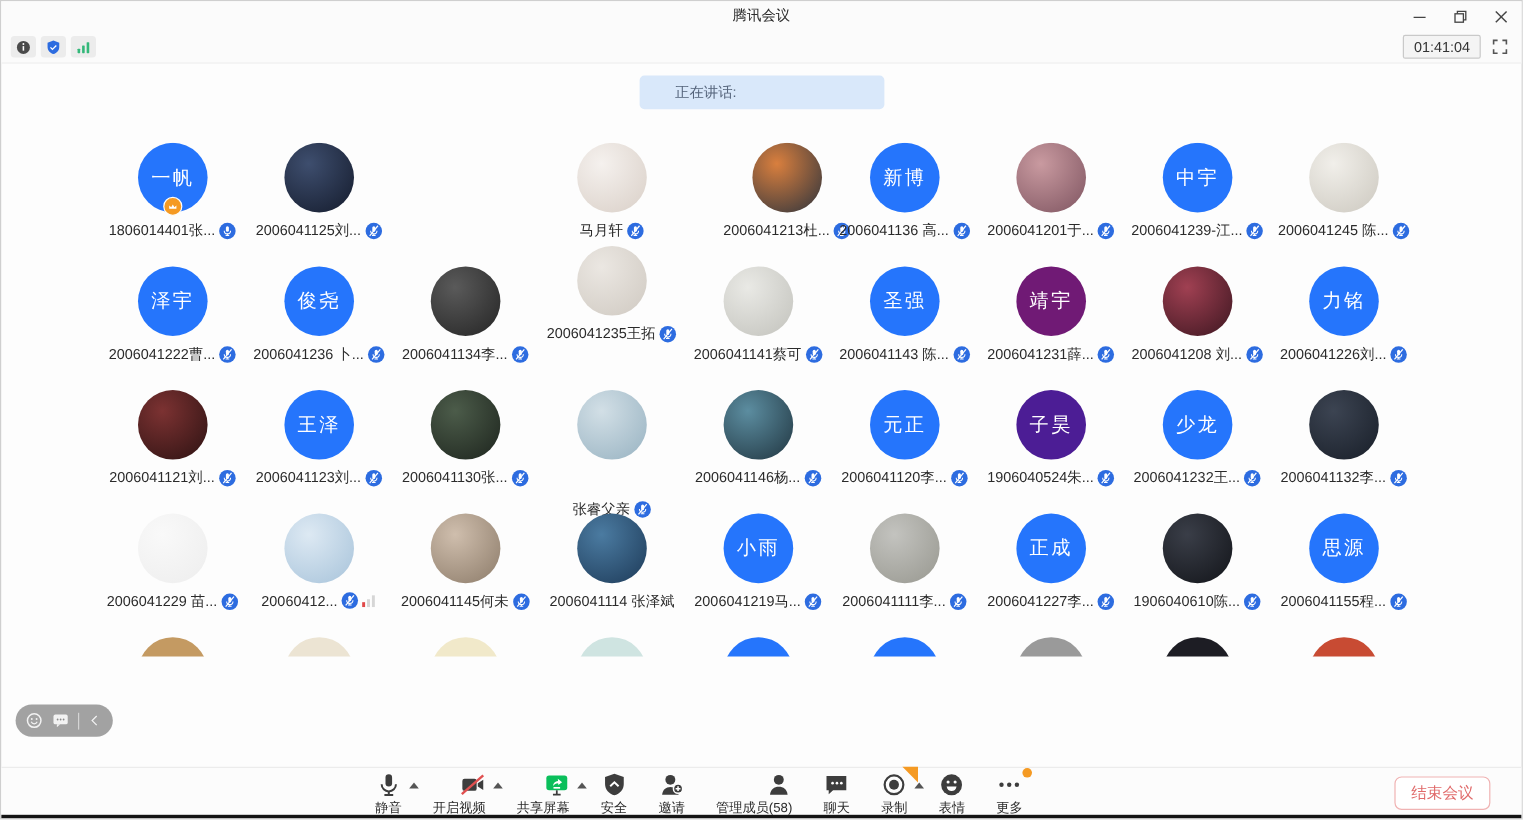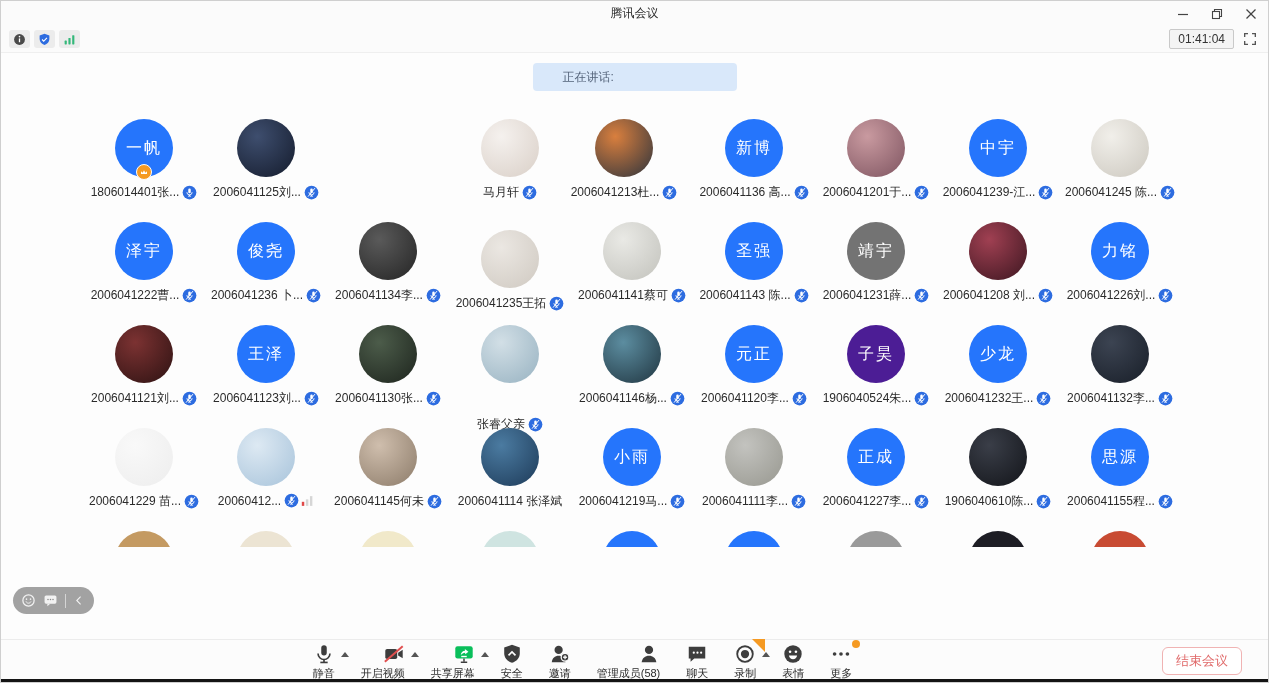--- a/index.html
+++ b/index.html
@@ -155,21 +155,21 @@
                 <circle cx="12" cy="12" r="11" fill="#2d6ce0"></circle>
                 <rect x="10" y="5.5" width="4" height="7.5" rx="2" fill="#fff"></rect>
                 <path d="M7.8 11.5a4.2 4.2 0 0 0 8.4 0" fill="none" stroke="#fff" stroke-width="1.4"></path>
                 <line x1="12" y1="15.7" x2="12" y2="17.6" stroke="#fff" stroke-width="1.4"></line>
                 <line x1="9.6" y1="17.8" x2="14.4" y2="17.8" stroke="#fff" stroke-width="1.4"></line>
                 <line x1="6.5" y1="18.5" x2="17.5" y2="5" stroke="#fff" stroke-width="1.6"></line>
               </svg>
             </span>
           </div>
         </div>
-        <div class="cell" style="left: 480px; top: 0px;">
+        <div class="cell" style="left: 512px; top: 0px;">
           <div class="avatar" style="background: radial-gradient(circle at 35% 30%, rgb(217, 127, 62), rgb(44, 51, 61));"></div>
           <div class="nameline">
             <span>2006041213杜...</span>
             <span class="micbox">
               <svg viewBox="0 0 24 24" width="15" height="15">
                 <circle cx="12" cy="12" r="11" fill="#2d6ce0"></circle>
                 <rect x="10" y="5.5" width="4" height="7.5" rx="2" fill="#fff"></rect>
                 <path d="M7.8 11.5a4.2 4.2 0 0 0 8.4 0" fill="none" stroke="#fff" stroke-width="1.4"></path>
                 <line x1="12" y1="15.7" x2="12" y2="17.6" stroke="#fff" stroke-width="1.4"></line>
                 <line x1="9.6" y1="17.8" x2="14.4" y2="17.8" stroke="#fff" stroke-width="1.4"></line>
@@ -283,21 +283,21 @@
                 <circle cx="12" cy="12" r="11" fill="#2d6ce0"></circle>
                 <rect x="10" y="5.5" width="4" height="7.5" rx="2" fill="#fff"></rect>
                 <path d="M7.8 11.5a4.2 4.2 0 0 0 8.4 0" fill="none" stroke="#fff" stroke-width="1.4"></path>
                 <line x1="12" y1="15.7" x2="12" y2="17.6" stroke="#fff" stroke-width="1.4"></line>
                 <line x1="9.6" y1="17.8" x2="14.4" y2="17.8" stroke="#fff" stroke-width="1.4"></line>
                 <line x1="6.5" y1="18.5" x2="17.5" y2="5" stroke="#fff" stroke-width="1.6"></line>
               </svg>
             </span>
           </div>
         </div>
-        <div class="cell" style="left: 366px; top: 111px;">
+        <div class="cell" style="left: 366px; top: 86px;">
           <div class="avatar" style="background: radial-gradient(circle at 35% 30%, rgb(235, 231, 226), rgb(207, 201, 193));"></div>
           <div class="nameline">
             <span>2006041235王拓</span>
             <span class="micbox">
               <svg viewBox="0 0 24 24" width="15" height="15">
                 <circle cx="12" cy="12" r="11" fill="#2d6ce0"></circle>
                 <rect x="10" y="5.5" width="4" height="7.5" rx="2" fill="#fff"></rect>
                 <path d="M7.8 11.5a4.2 4.2 0 0 0 8.4 0" fill="none" stroke="#fff" stroke-width="1.4"></path>
                 <line x1="12" y1="15.7" x2="12" y2="17.6" stroke="#fff" stroke-width="1.4"></line>
                 <line x1="9.6" y1="17.8" x2="14.4" y2="17.8" stroke="#fff" stroke-width="1.4"></line>
@@ -332,21 +332,21 @@
                 <rect x="10" y="5.5" width="4" height="7.5" rx="2" fill="#fff"></rect>
                 <path d="M7.8 11.5a4.2 4.2 0 0 0 8.4 0" fill="none" stroke="#fff" stroke-width="1.4"></path>
                 <line x1="12" y1="15.7" x2="12" y2="17.6" stroke="#fff" stroke-width="1.4"></line>
                 <line x1="9.6" y1="17.8" x2="14.4" y2="17.8" stroke="#fff" stroke-width="1.4"></line>
                 <line x1="6.5" y1="18.5" x2="17.5" y2="5" stroke="#fff" stroke-width="1.6"></line>
               </svg>
             </span>
           </div>
         </div>
         <div class="cell" style="left: 732px; top: 103px;">
-          <div class="avatar text" style="background: #737373;">靖宇</div>
+          <div class="avatar text" style="background: #701a75;">靖宇</div>
           <div class="nameline">
             <span>2006041231薛...</span>
             <span class="micbox">
               <svg viewBox="0 0 24 24" width="15" height="15">
                 <circle cx="12" cy="12" r="11" fill="#2d6ce0"></circle>
                 <rect x="10" y="5.5" width="4" height="7.5" rx="2" fill="#fff"></rect>
                 <path d="M7.8 11.5a4.2 4.2 0 0 0 8.4 0" fill="none" stroke="#fff" stroke-width="1.4"></path>
                 <line x1="12" y1="15.7" x2="12" y2="17.6" stroke="#fff" stroke-width="1.4"></line>
                 <line x1="9.6" y1="17.8" x2="14.4" y2="17.8" stroke="#fff" stroke-width="1.4"></line>
                 <line x1="6.5" y1="18.5" x2="17.5" y2="5" stroke="#fff" stroke-width="1.6"></line>

